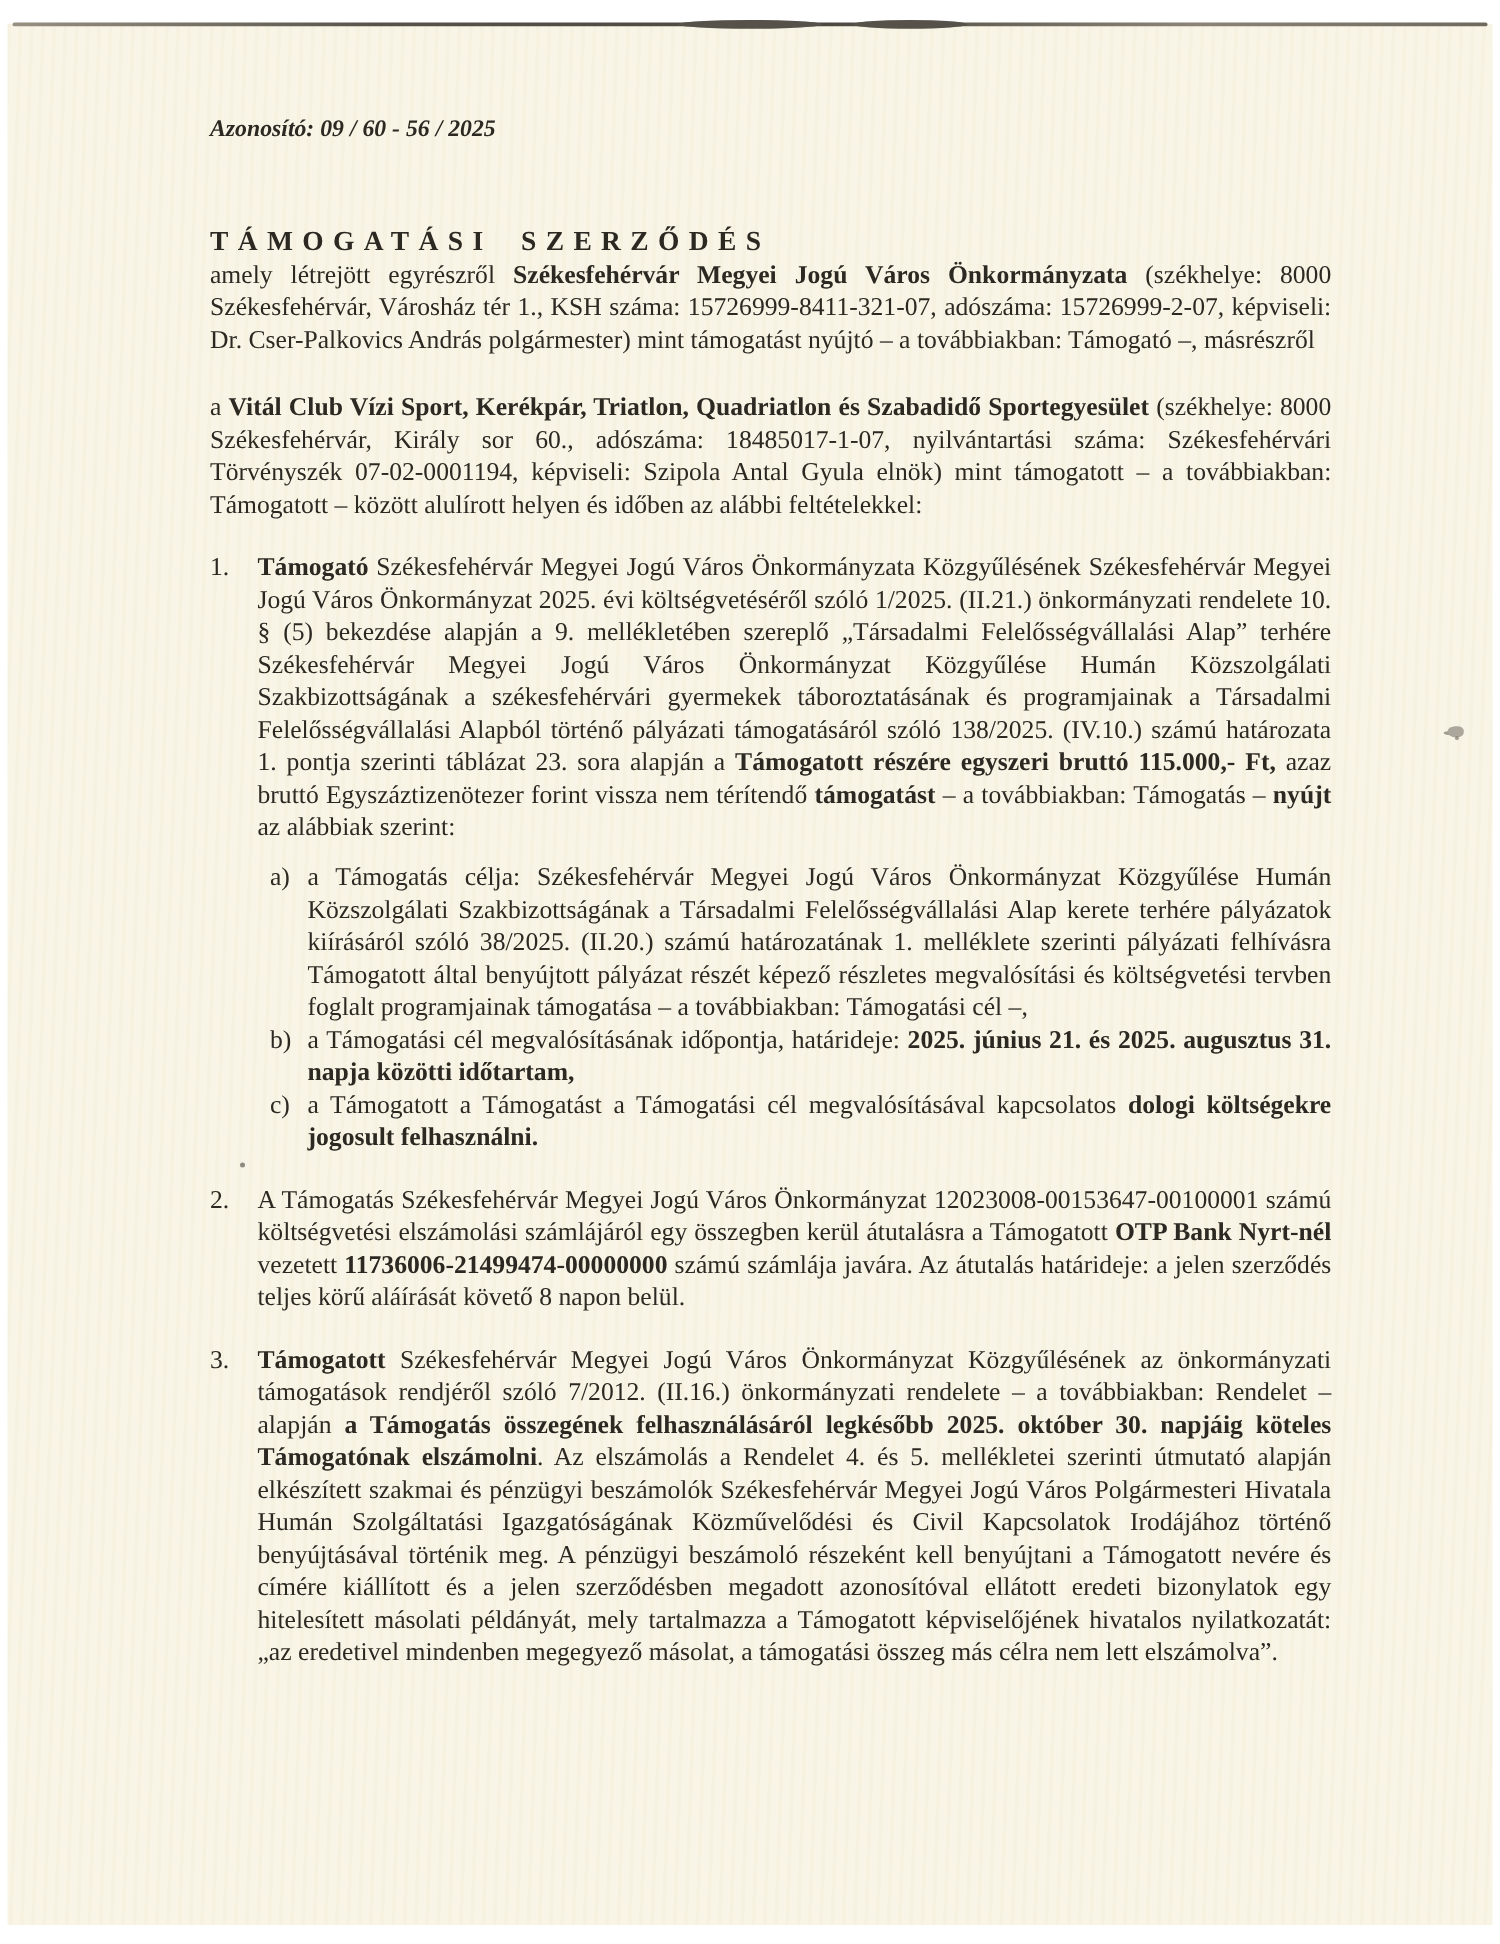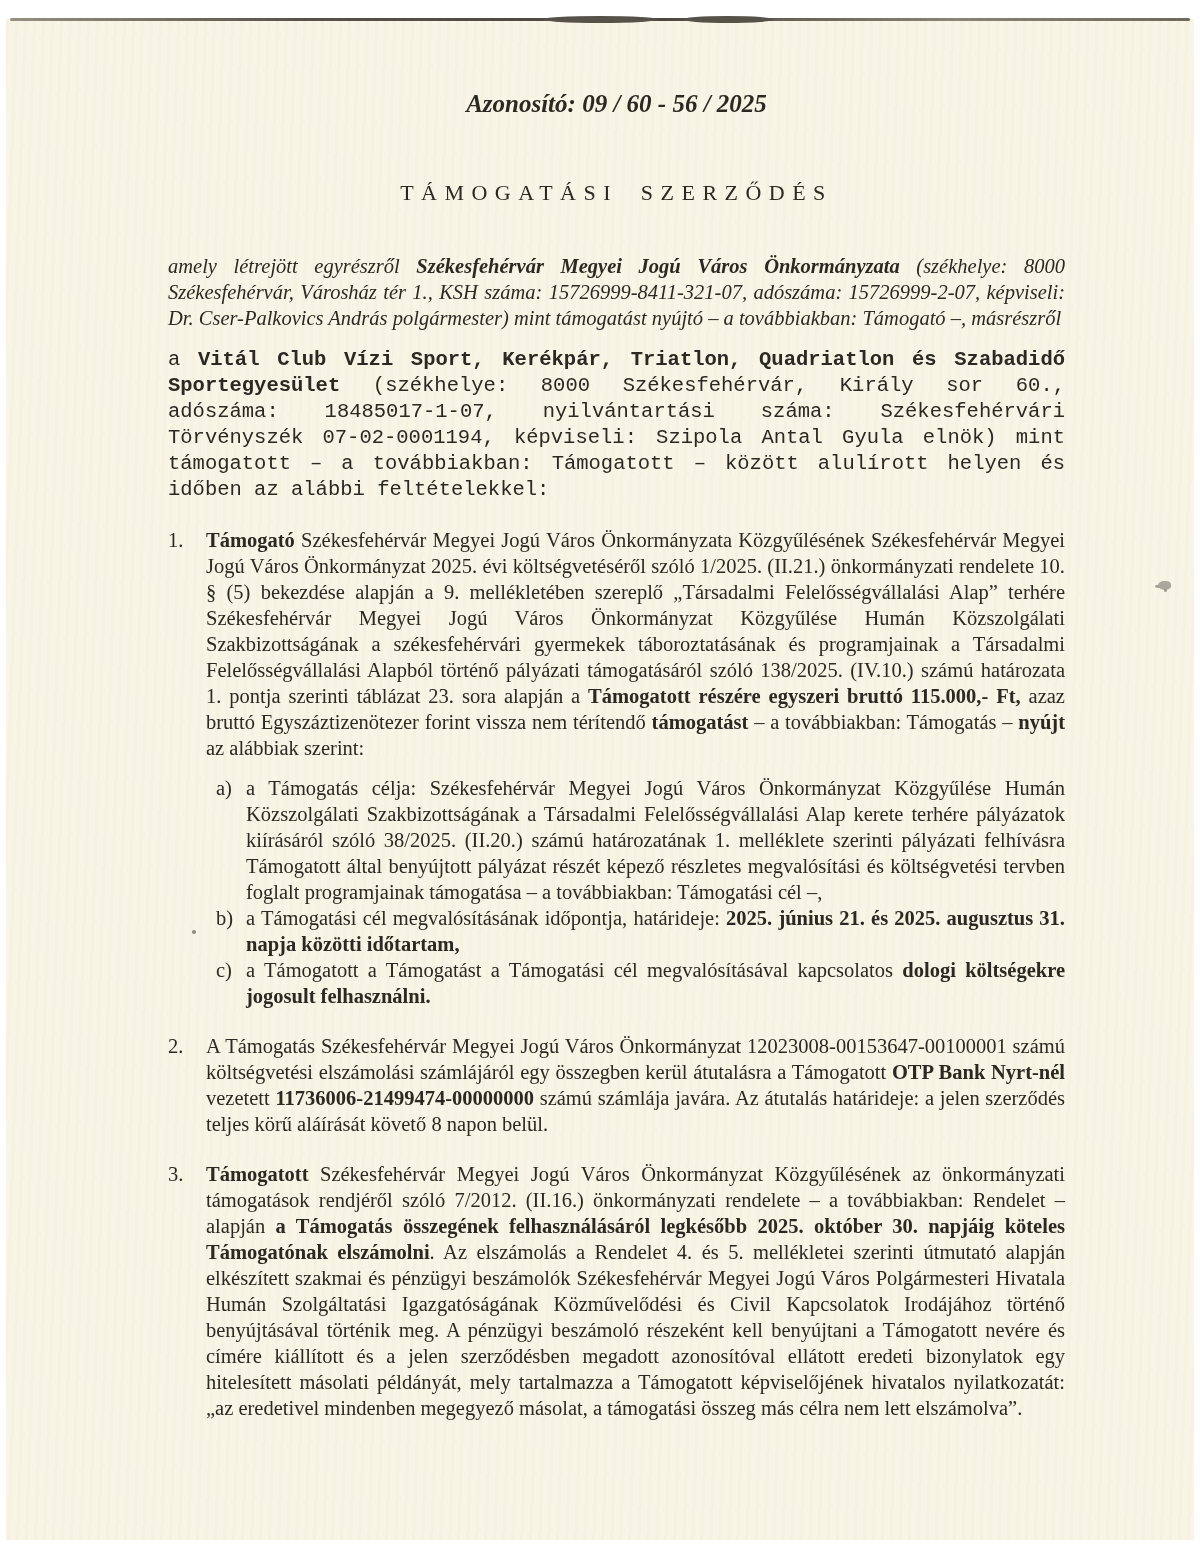--- a/index.html
+++ b/index.html
@@ -34,33 +34,33 @@
     position:absolute;left:1152px;top:562px;width:13px;height:9px;
     background:#9a948a;border-radius:50% 40% 45% 55%;
     box-shadow:-6px 1px 0 -3px #8d867b;opacity:.8;
   }
   .speck{position:absolute;background:#6b665c;border-radius:50%;}
   .speck.s1{left:186px;top:911px;width:4px;height:4px;opacity:.75;}
   .speck.s2{left:1158px;top:570px;width:3px;height:3px;opacity:.6;}
 
   .content{position:absolute;left:162px;top:0;width:897px;}
   .identifier{
-    margin-top:72px;text-align:center;
-    font-weight:bold;font-style:italic;font-size:25px;line-height:26px;
+    margin-top:72px;text-align:left;
+    font-weight:bold;font-style:italic;font-size:19px;line-height:26px;
   }
   .title{
-    margin:62px 0 0 0;text-align:center;
-    font-size:22px;font-weight:normal;letter-spacing:0.34em;word-spacing:0.45em;
+    margin:62px 0 0 0;
+    font-size:22px;font-weight:bold;letter-spacing:0.34em;word-spacing:0.45em;
     line-height:28px;
   }
   .para{
     margin:0;font-size:20.5px;line-height:26px;text-align:justify;
   }
-  .intro1{margin-top:46px;font-style:italic;}
-  .intro2{margin-top:16px;font-family:Liberation Mono, monospace;}
+  .intro1{}
+  .intro2{margin-top:28px;}
   .item{position:relative;margin-top:24px;padding-left:38px;}
   .item .num{position:absolute;left:0;top:0;font-size:20.5px;line-height:26px;}
   .sublist{margin-top:14px;}
   .subitem{position:relative;padding-left:40px;}
   .subitem .letter{position:absolute;left:10px;top:0;font-size:20.5px;line-height:26px;}
   .b{font-weight:bold;}
   .i{}
 </style>
 </head>
 <body>

